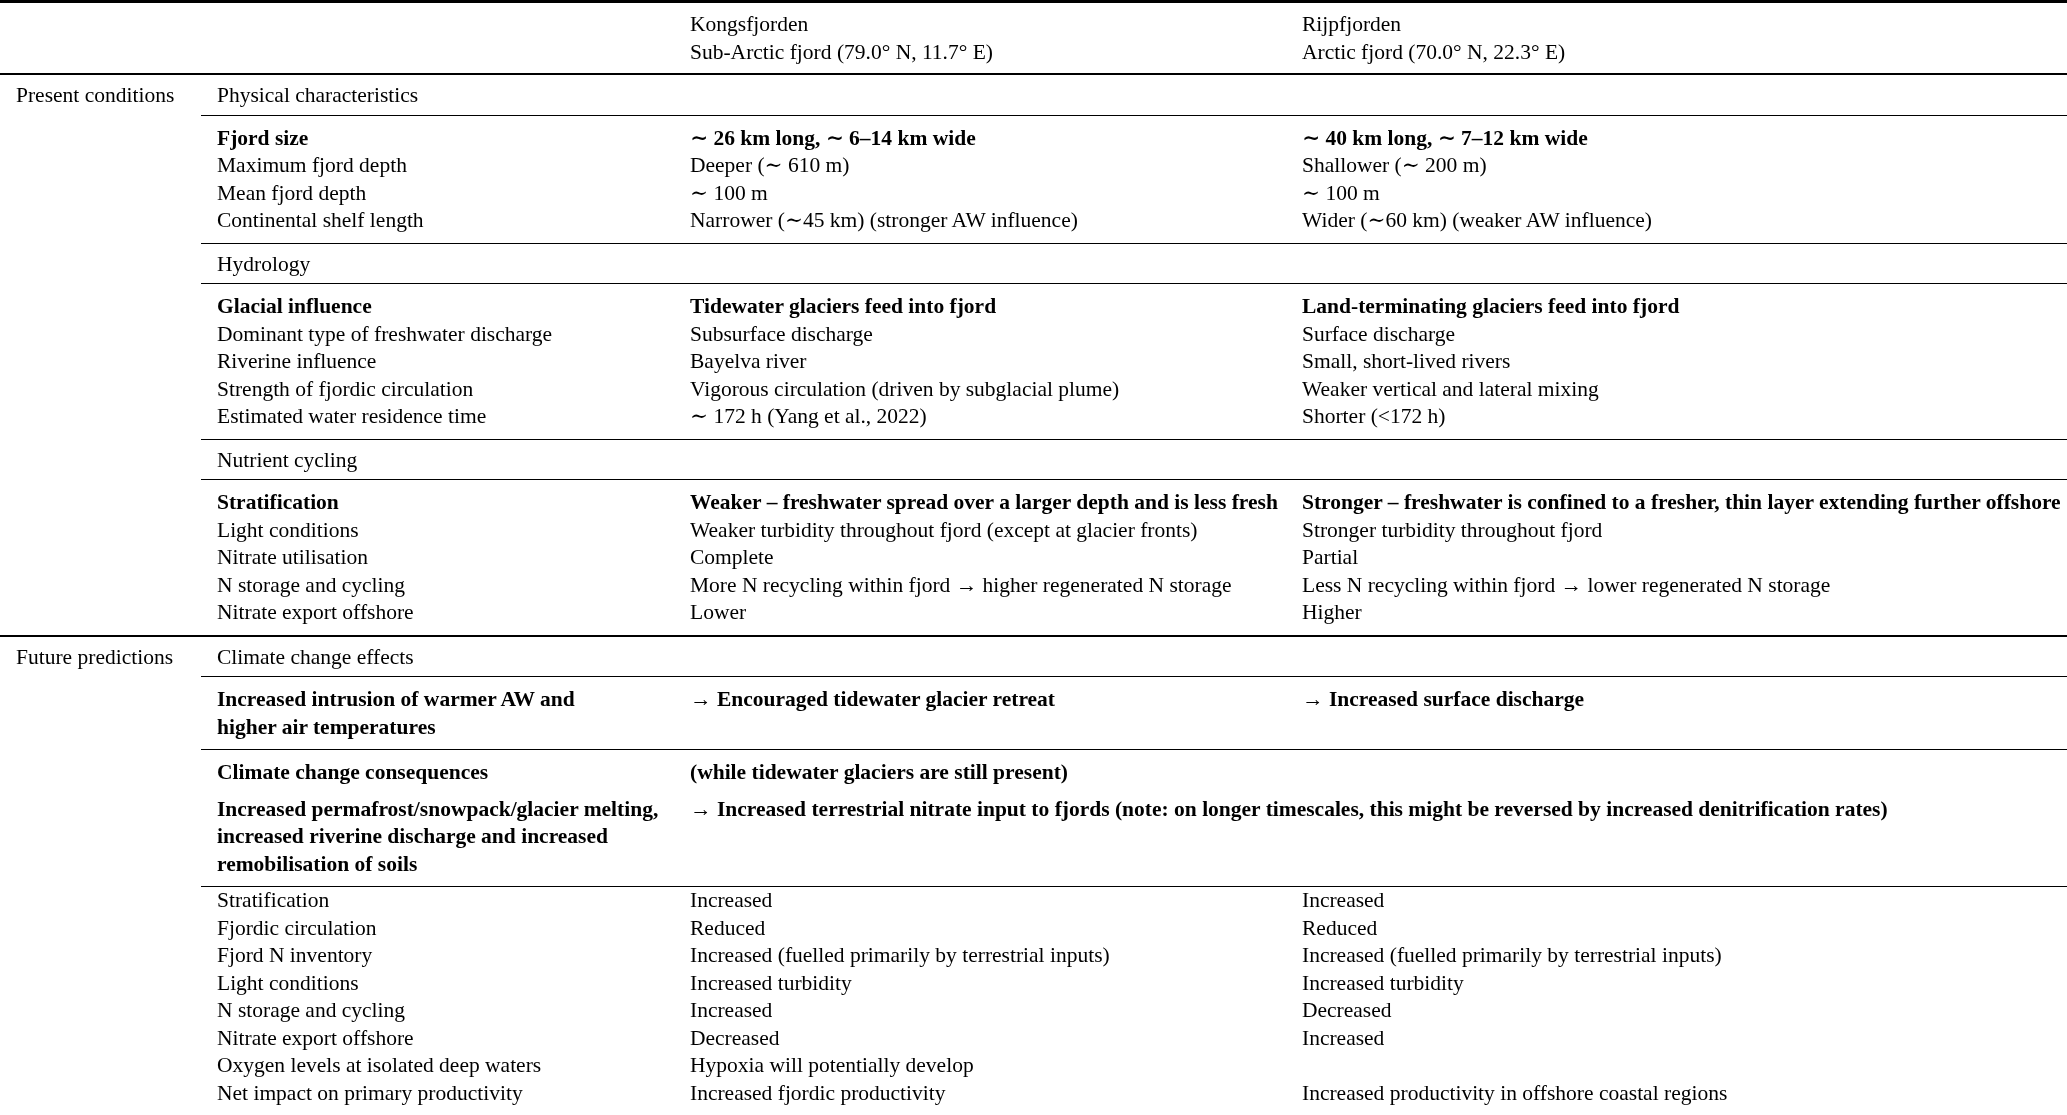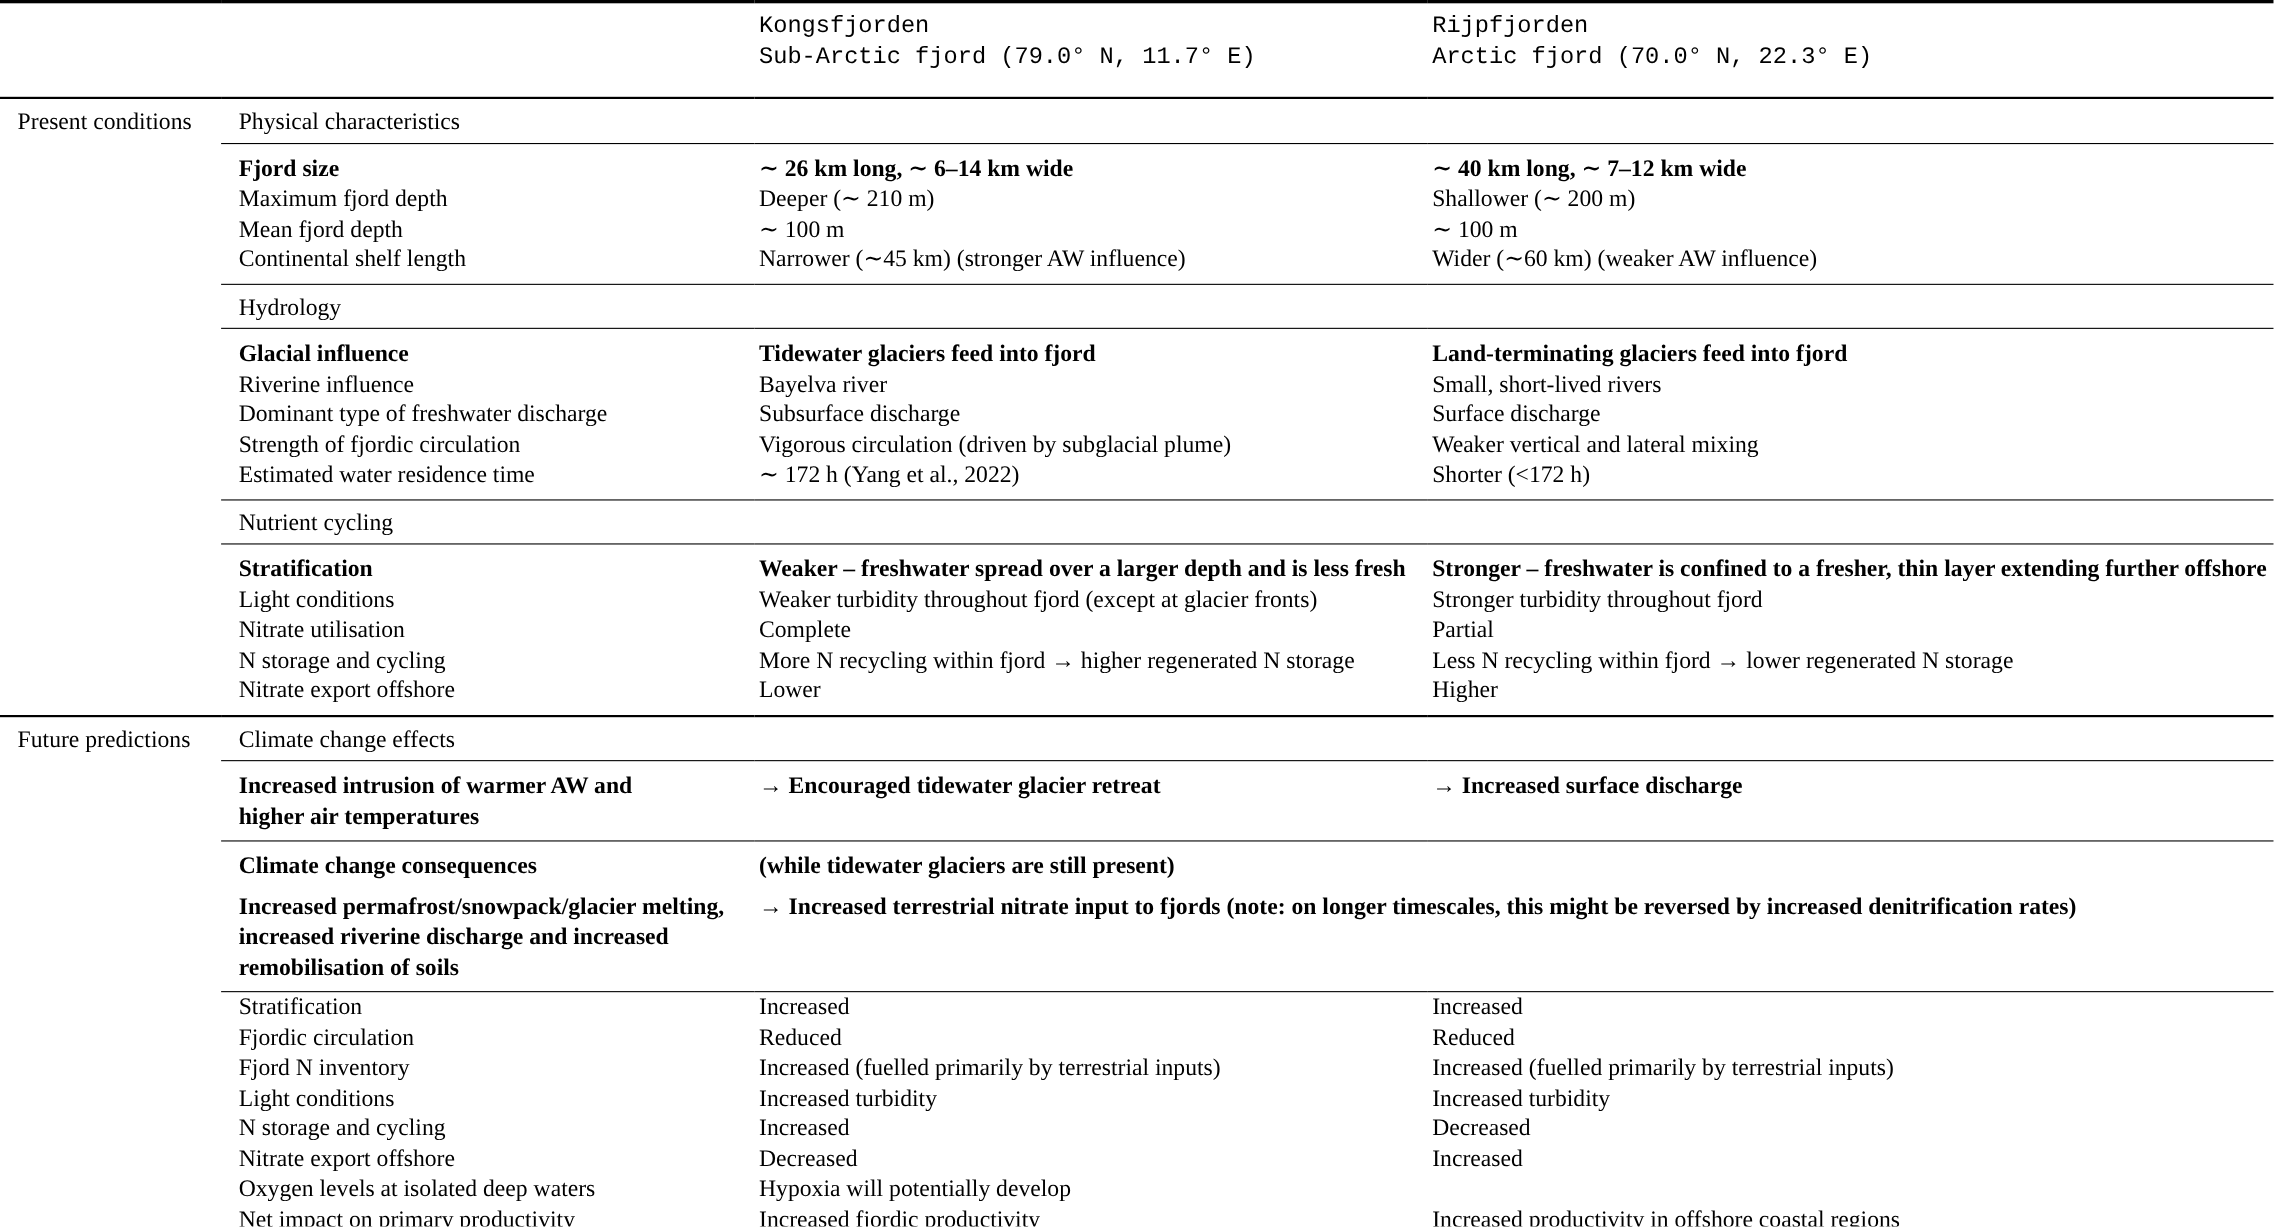--- a/index.html
+++ b/index.html
@@ -31,23 +31,22 @@
     line-height: 27.5px;
     white-space: pre;
   }
   td.c1 { padding-left: 16px; }
   td.c2 { padding-left: 16px; }
   td.c3 { padding-left: 4px; }
   td.c4 { padding-left: 4px; }
 
   tr.header-row td {
     padding-top: 8px;
-    padding-bottom: 22px;
+    padding-bottom: 7px;
     border-bottom: 2px solid #000;
-    font-family: Liberation Mono, monospace;
   }
   tr.title-row td {
     padding-top: 7px;
     padding-bottom: 5px;
   }
   tr.title-row td.ruled {
     border-bottom: 1.5px solid #000;
   }
   tr.bf td { padding-top: 9px; font-weight: bold; }
   tr.bl td { padding-bottom: 8px; }
@@ -86,21 +85,21 @@
 
     <tr class="bf">
       <td class="c1"></td>
       <td class="c2">Fjord size</td>
       <td class="c3">∼ 26 km long, ∼ 6–14 km wide</td>
       <td class="c4">∼ 40 km long, ∼ 7–12 km wide</td>
     </tr>
     <tr>
       <td class="c1"></td>
       <td class="c2">Maximum fjord depth</td>
-      <td class="c3">Deeper (∼ 210 m)</td>
+      <td class="c3">Deeper (∼ 610 m)</td>
       <td class="c4">Shallower (∼ 200 m)</td>
     </tr>
     <tr>
       <td class="c1"></td>
       <td class="c2">Mean fjord depth</td>
       <td class="c3">∼ 100 m</td>
       <td class="c4">∼ 100 m</td>
     </tr>
     <tr class="bl rule-partial">
       <td class="c1"></td>
@@ -115,29 +114,29 @@
     </tr>
 
     <tr class="bf">
       <td class="c1"></td>
       <td class="c2">Glacial influence</td>
       <td class="c3">Tidewater glaciers feed into fjord</td>
       <td class="c4">Land-terminating glaciers feed into fjord</td>
     </tr>
     <tr>
       <td class="c1"></td>
+      <td class="c2">Dominant type of freshwater discharge</td>
+      <td class="c3">Subsurface discharge</td>
+      <td class="c4">Surface discharge</td>
+    </tr>
+    <tr>
+      <td class="c1"></td>
       <td class="c2">Riverine influence</td>
       <td class="c3">Bayelva river</td>
       <td class="c4">Small, short-lived rivers</td>
-    </tr>
-    <tr>
-      <td class="c1"></td>
-      <td class="c2">Dominant type of freshwater discharge</td>
-      <td class="c3">Subsurface discharge</td>
-      <td class="c4">Surface discharge</td>
     </tr>
     <tr>
       <td class="c1"></td>
       <td class="c2">Strength of fjordic circulation</td>
       <td class="c3">Vigorous circulation (driven by subglacial plume)</td>
       <td class="c4">Weaker vertical and lateral mixing</td>
     </tr>
     <tr class="bl rule-partial">
       <td class="c1"></td>
       <td class="c2">Estimated water residence time</td>

